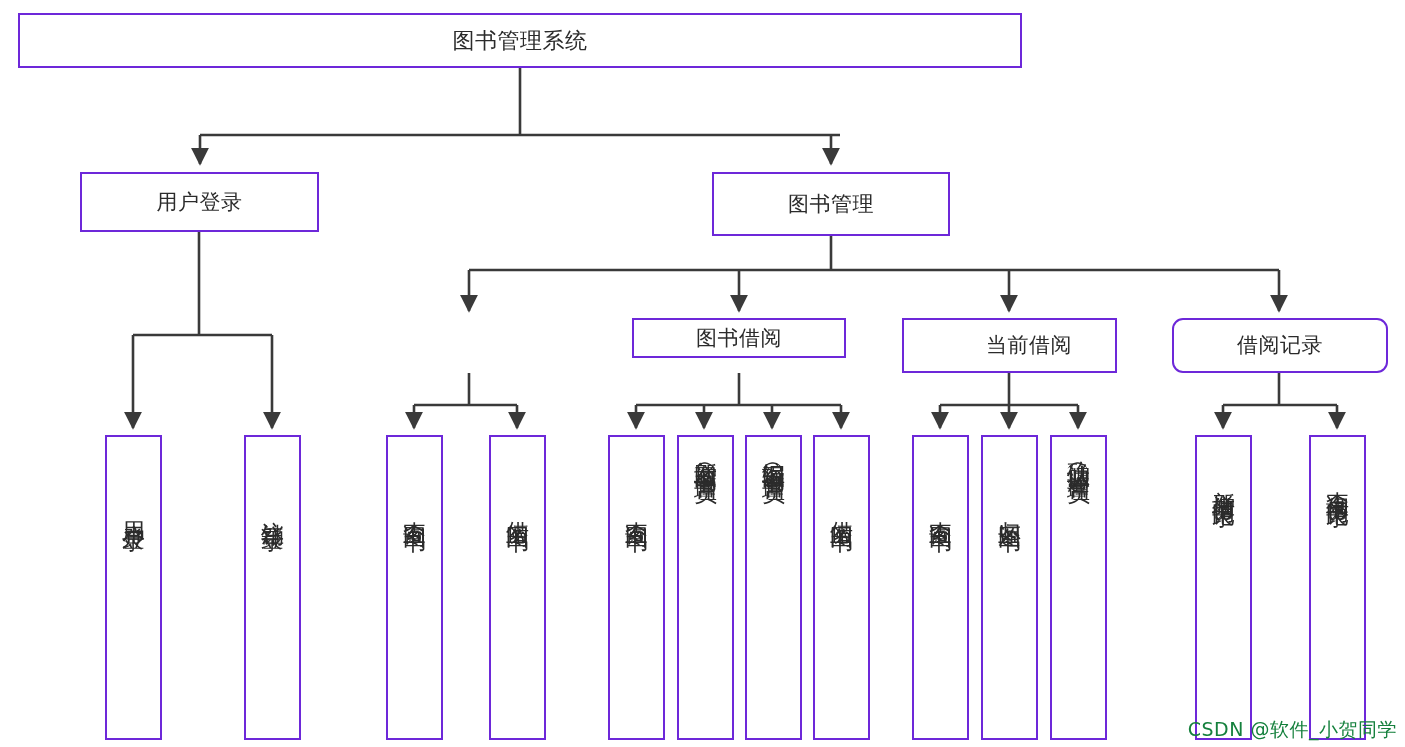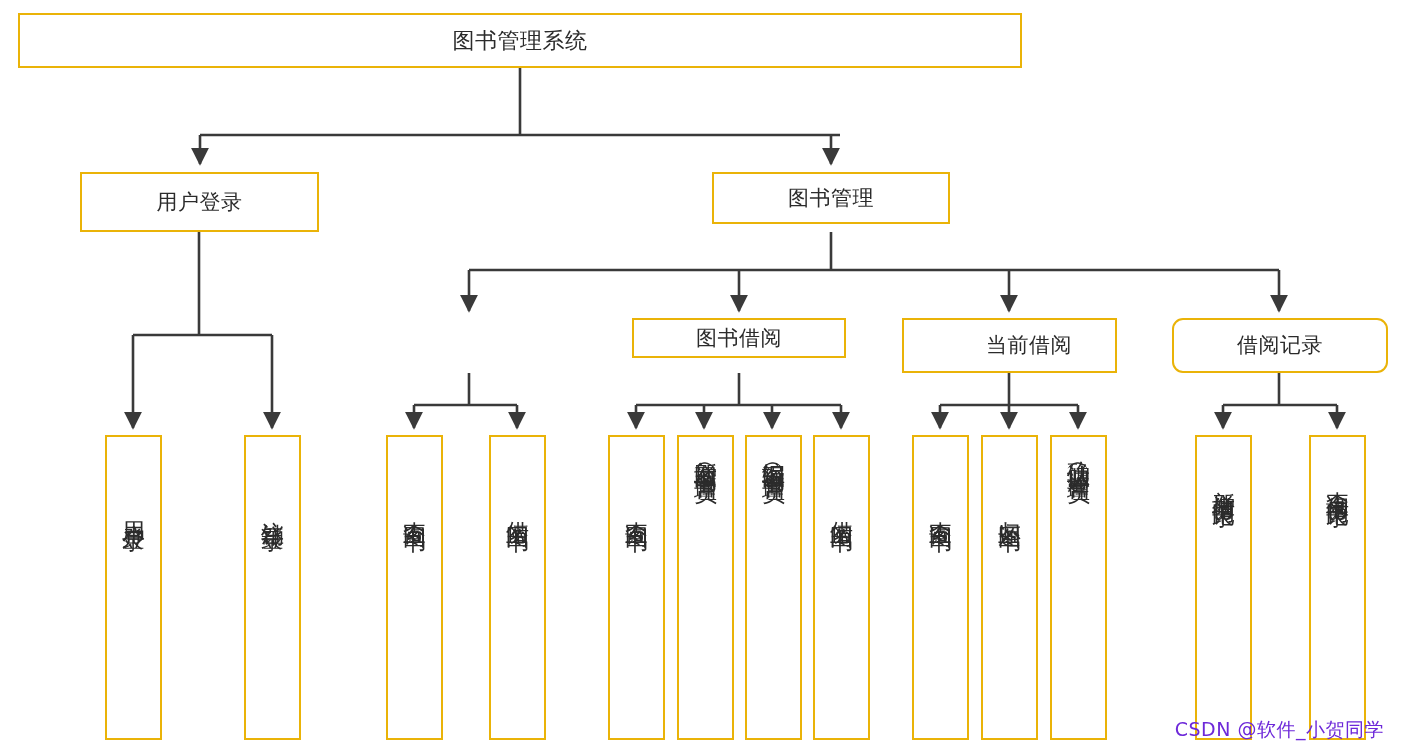--- a/index.html
+++ b/index.html
@@ -23,21 +23,21 @@
     left: 0;
     top: 0;
     width: 1405px;
     height: 747px;
     pointer-events: none;
   }
   .node {
     position: absolute;
     box-sizing: border-box;
     background: #ffffff;
-    border: 2px solid #eab308;
+    border: 2px solid #6d28d9;
     display: flex;
     align-items: center;
     justify-content: center;
     color: #2b2b2b;
   }
   .node-label {
     display: block;
     line-height: 1.18;
     letter-spacing: 0.5px;
     white-space: nowrap;
@@ -63,24 +63,24 @@
     white-space: nowrap;
   }
   .node.vert.mid .node-label {
     margin-top: 60px;
   }
   .node.vert.mid2 .node-label {
     margin-top: 30px;
   }
   .watermark {
     position: absolute;
-    right: 21px;
+    right: 8px;
     bottom: 4px;
     font-size: 19px;
-    color: #6d28d9;
+    color: #15803d;
     white-space: nowrap;
     letter-spacing: 0.5px;
   }
 </style>
 </head>
 <body>
 
 <div id="canvas">
 
   <svg id="edges" viewBox="0 0 1405 747" xmlns="http://www.w3.org/2000/svg">
@@ -133,21 +133,21 @@
     </g>
   </svg>
 
   <div class="node root horiz" style="left:18px; top:13px; width:1004px; height:55px;">
     <span class="node-label">图书管理系统</span>
   </div>
 
   <div class="node horiz" style="left:80px; top:172px; width:239px; height:60px;">
     <span class="node-label">用户登录</span>
   </div>
-  <div class="node horiz" style="left:712px; top:172px; width:238px; height:52px;">
+  <div class="node horiz" style="left:712px; top:172px; width:238px; height:64px;">
     <span class="node-label">图书管理</span>
   </div>
 
   <div class="node horiz" style="left:632px; top:318px; width:214px; height:40px;">
     <span class="node-label">图书借阅</span>
   </div>
   <div class="node horiz" style="left:902px; top:318px; width:215px; height:55px;padding-left:39px;">
     <span class="node-label">当前借阅</span>
   </div>
   <div class="node horiz" style="left:1172px; top:318px; width:216px; height:55px;border-radius:11px;">

